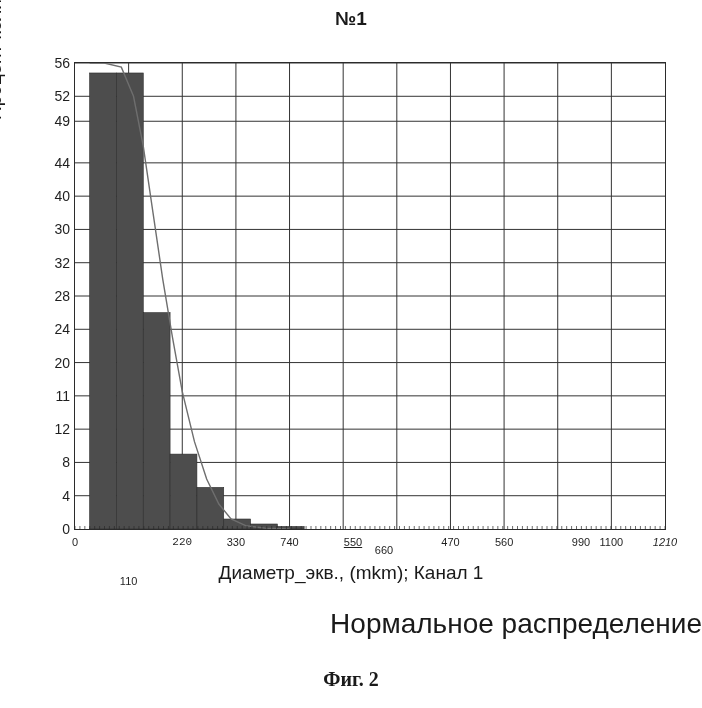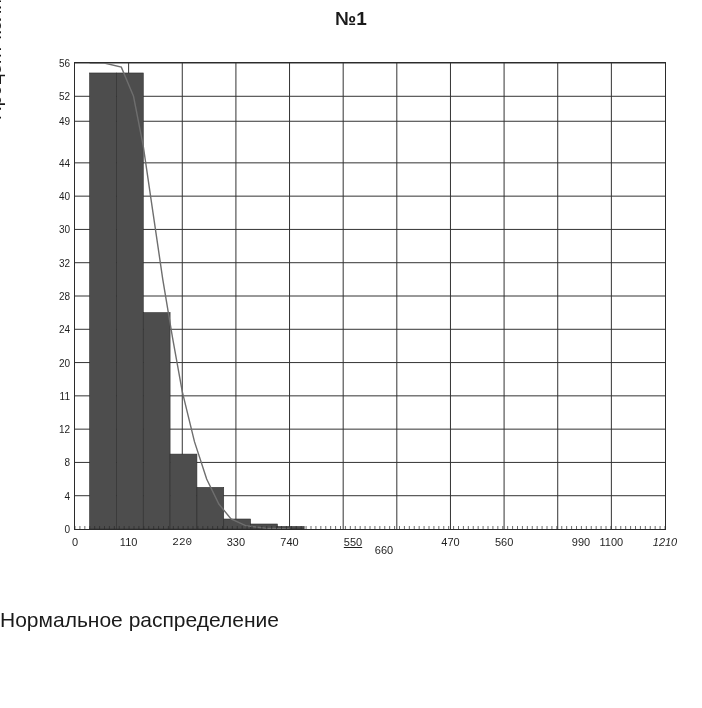--- a/index.html
+++ b/index.html
@@ -28,22 +28,22 @@
     text-align: center;
     font-size: 19px;
     font-weight: bold;
     letter-spacing: 0px;
   }
   .subtitle-normal {
     position: absolute;
     top: 608px;
     left: 0;
     width: 702px;
-    text-align: left;
-    font-size: 21px;
+    text-align: right;
+    font-size: 28px;
     font-weight: normal;
   }
   .fig-caption {
     position: absolute;
     top: 668px;
     left: 0;
     width: 702px;
     text-align: center;
     font-size: 20px;
     font-weight: bold;
@@ -84,21 +84,21 @@
   .yticks {
     position: absolute;
     left: 46px;
     top: 62px;
     width: 24px;
     height: 468px;
   }
   .yticks span {
     position: absolute;
     right: 0;
-    font-size: 10px;
+    font-size: 14px;
     line-height: 11px;
     color: #1f1f1f;
     transform: translateY(-50%);
   }
   
   .xticks {
     position: absolute;
     left: 74px;
     top: 536px;
     width: 600px;
@@ -305,30 +305,32 @@
           <line x1="575.25" y1="466" x2="575.25" y2="463" stroke="#2b2b2b" stroke-width="0.7"></line>
           <line x1="580.1666666666666" y1="466" x2="580.1666666666666" y2="463" stroke="#2b2b2b" stroke-width="0.7"></line>
           <line x1="585.0833333333334" y1="466" x2="585.0833333333334" y2="463" stroke="#2b2b2b" stroke-width="0.7"></line>
           <line x1="590" y1="466" x2="590" y2="463" stroke="#2b2b2b" stroke-width="0.7"></line>
         </svg>
     </div>
   </div>
 
   <div class="xticks">
       <span style="left: 1px;">0</span>
-      <span style="left: 54.6364px;">110</span>
+      <span style="left: 54.6364px; margin-top: 39px;">110</span>
       <span style="left: 108.273px; font-family: Liberation Mono, monospace;">220</span>
       <span style="left: 161.909px;">330</span>
       <span style="left: 215.545px;">740</span>
       <span style="left: 279px; text-decoration: underline;">550</span>
       <span style="left: 310px; margin-top: 8px;">660</span>
       <span style="left: 376.455px;">470</span>
       <span style="left: 430.091px;">560</span>
       <span style="left: 507px;">990</span>
       <span style="left: 537.364px;">1100</span>
       <span style="left: 591px; font-style: italic;">1210</span>
     </div>
 
+  <div class="xlabel">Диаметр_экв., (mkm); Канал 1</div>
 
   <div class="subtitle-normal">Нормальное распределение</div>
 
+  <div class="fig-caption">Фиг. 2</div>
 
 </div>
 
 </body></html>

